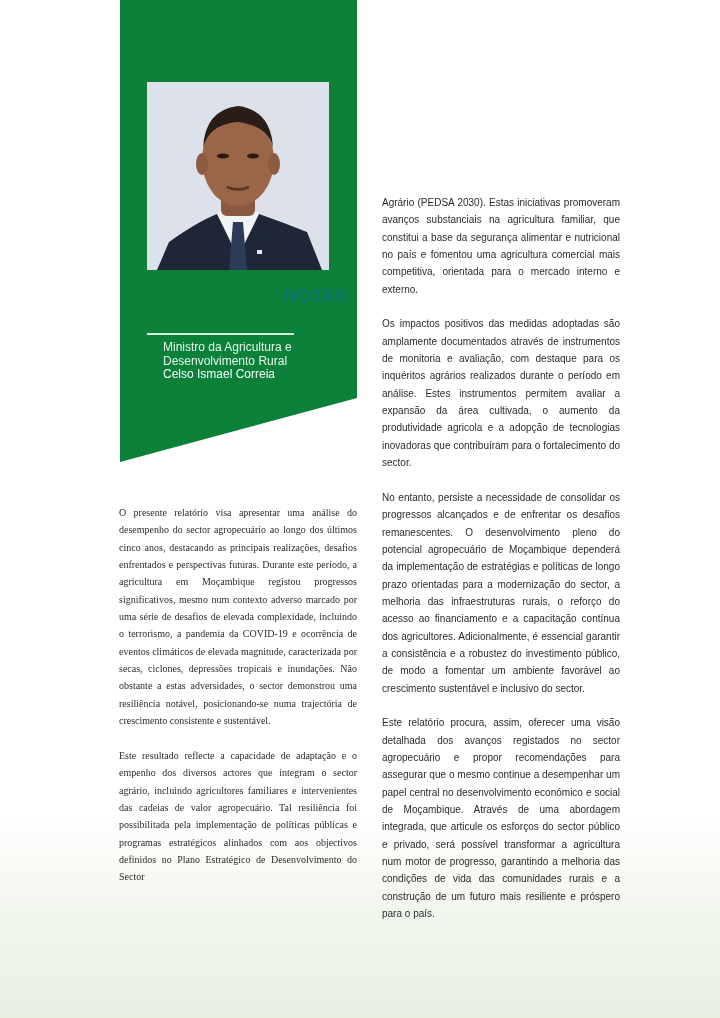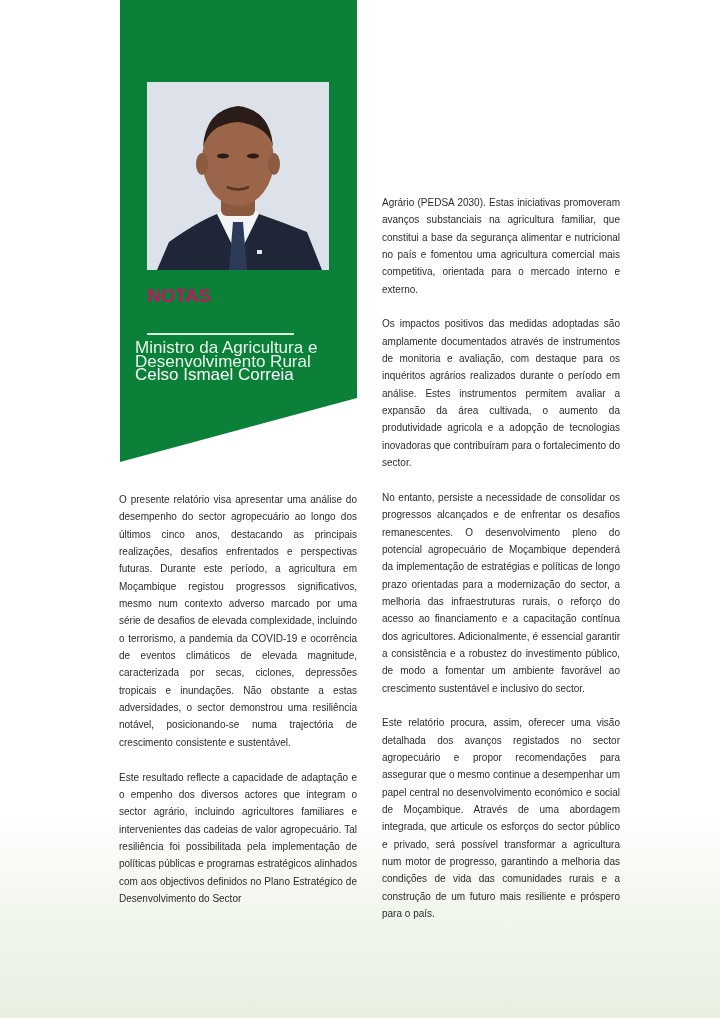--- a/index.html
+++ b/index.html
@@ -16,40 +16,40 @@
     filter: drop-shadow(0 2px 3px rgba(0,0,0,0.15));
   }
   .photo {
     position: absolute; left: 147px; top: 82px; width: 182px; height: 188px;
     background: linear-gradient(to bottom, #dfe4ec 0%, #d3d8e2 100%);
     overflow: hidden;
   }
   .photo svg { width: 100%; height: 100%; display: block; }
   .heading {
     position: absolute; left: 147px; top: 285px; width: 200px;
-    color: #be185d; font-family: "Liberation Sans", sans-serif; font-weight: bold;
-    font-size: 19px; line-height: 21px; letter-spacing: -0.3px;
+    color: #0f766e; font-family: "Liberation Sans", sans-serif; font-weight: bold;
+    font-size: 19px; line-height: 21px; letter-spacing: -0.3px; text-align: right;
   }
   .heading-rule {
     position: absolute; left: 147px; top: 333px; width: 147px; height: 2px;
     background: #d6f0dc;
   }
   .subtitle {
-    position: absolute; left: 135px; top: 341px; width: 200px;
+    position: absolute; left: 163px; top: 341px; width: 200px;
     color: #e8f6ec; font-family: "Liberation Sans", sans-serif;
-    font-size: 17px; line-height: 13.5px;
+    font-size: 12px; line-height: 13.5px;
   }
   .subtitle .name { font-weight: normal; color: #ffffff; }
   .col {
     position: absolute; width: 238px;
     font-family: "Liberation Sans", sans-serif; font-size: 10px; line-height: 17.35px;
     text-align: justify; hyphens: manual; color: #2b2b2b;
   }
   .col p { margin: 0 0 17.35px 0; }
-  .col-left { left: 119px; top: 491px; }
+  .col-left { left: 119px; top: 504px; font-family: Liberation Serif, serif; }
   .col-right { left: 382px; top: 194px; }
 </style>
 </head>
 <body>
 
 <div class="green-panel"></div>
 
 <div class="photo">
   <svg viewBox="0 0 182 188">
     <rect x="0" y="0" width="182" height="188" fill="#dde2ea"></rect>

